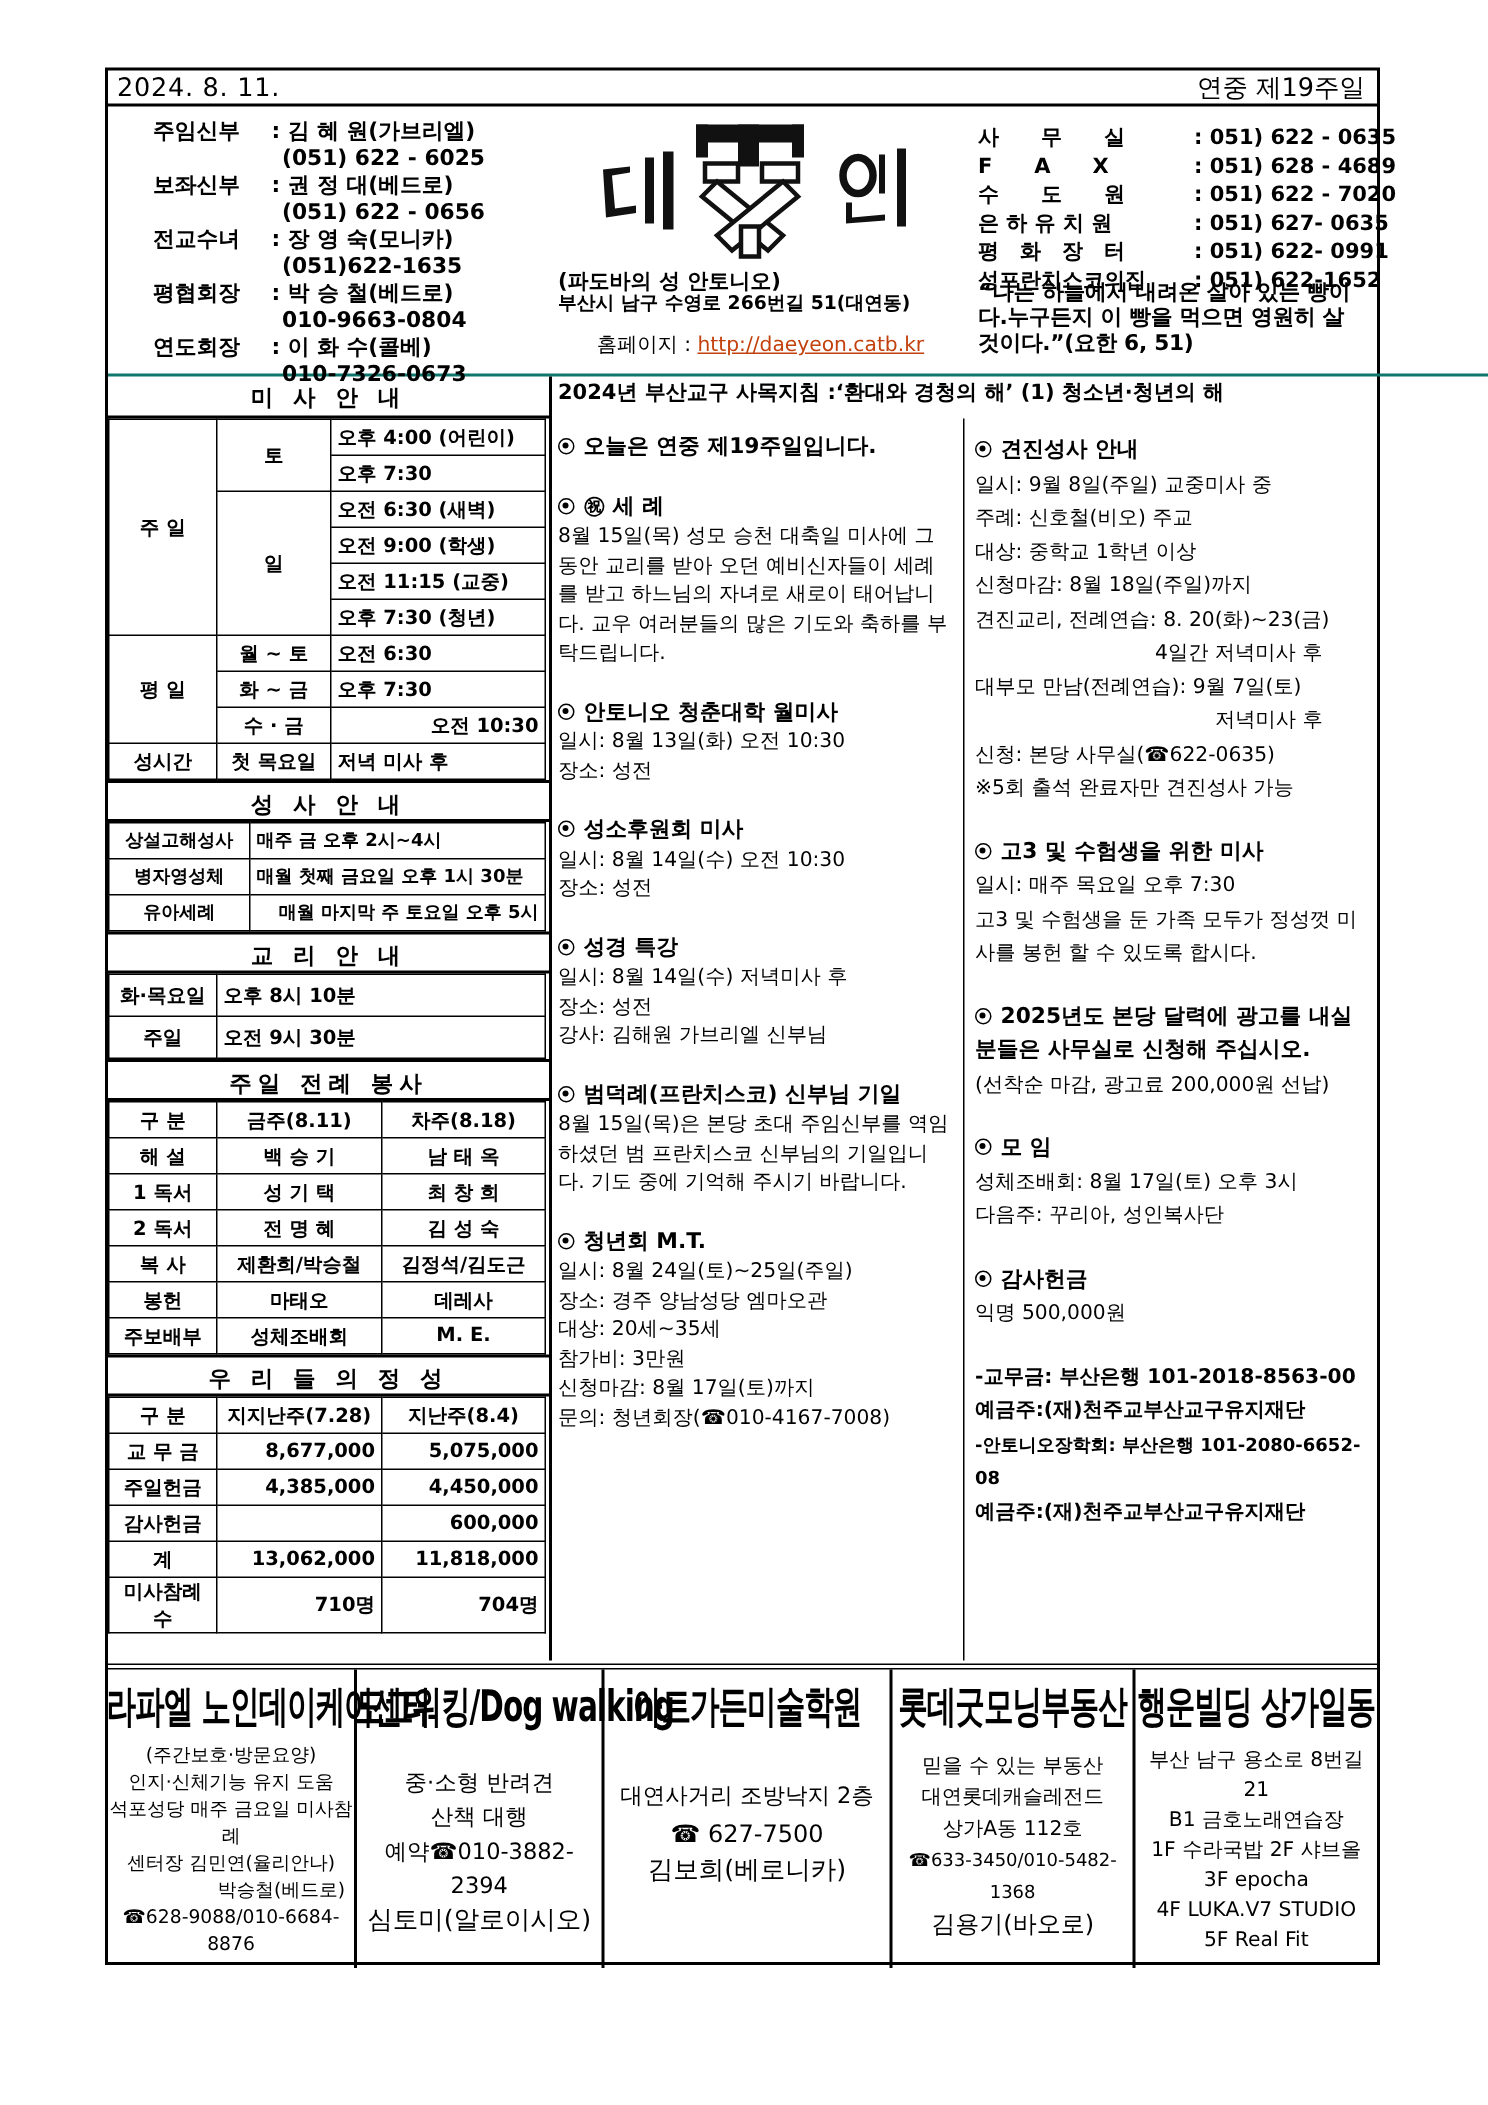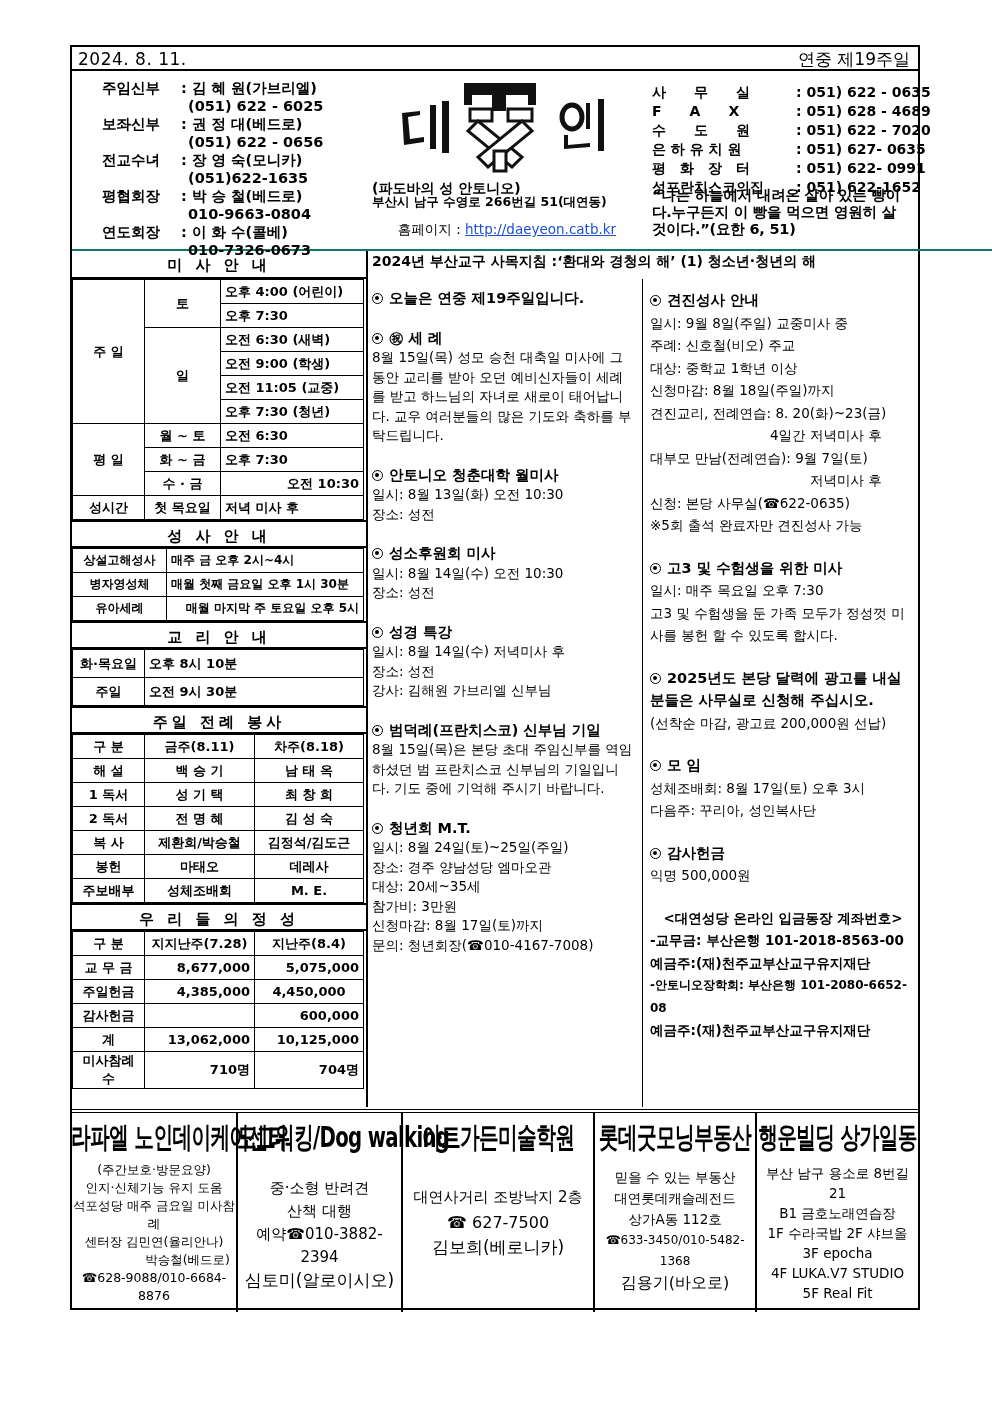--- a/index.html
+++ b/index.html
@@ -10,21 +10,21 @@
   .topbar .week { position:absolute; right:8px; top:0; }
   .hdr { position:absolute; left:0; top:26px; width:988px; height:176px; border-bottom:2px solid #0f766e;padding-left:36px; }
   .clergy { position:absolute; left:30px; top:6px; font-size:14.5px; font-weight:bold; line-height:18px; }
   .clergy .row { white-space:nowrap; }
   .clergy .role { display:inline-block; width:74px; }
   .clergy .phone { padding-left:86px; }
   .logo { position:absolute; left:318px; top:4px; width:240px; height:100px; }
   .subtitle { position:absolute; left:300px; top:108px; width:270px; text-align:left; font-size:12.5px; font-weight:bold; line-height:14px; }
   .subtitle .patron { font-size:14px; }
   .homepage { position:absolute; left:300px; top:148px; width:270px; text-align:center; font-size:13.5px; }
-  .homepage .url { color:#1d4ed8; text-decoration:underline;text-align:center; }
+  .homepage .url { color:#c2410c; text-decoration:underline;text-align:center; }
   .contacts { position:absolute; left:580px; top:10px; font-size:14px; font-weight:bold; line-height:19px; }
   .contacts .row { white-space:nowrap; }
   .contacts .lbl { display:inline-block; width:144px; letter-spacing:0; }
   .quote { position:absolute; left:580px; top:114px; width:262px; font-size:14.5px; font-weight:bold; line-height:17px; letter-spacing:-0.2px; }
   .left { position:absolute; left:0; top:204px; width:294px; height:856px; border-right:2px solid #000; }
   table.t { border-collapse:collapse; width:292px; font-size:13px; font-weight:bold; }
   table.t td { border:1px solid #000; height:23px; padding:0 4px; text-align:center; }
   .sec-title { text-align:center; font-size:15px; font-weight:bold; letter-spacing:4px; height:28px; line-height:28px; border-top:2px solid #000; border-bottom:2px solid #000; box-sizing:border-box; }
   .main { position:absolute; left:296px; top:204px; width:550px; height:856px; }
   .directive { position:absolute; left:4px; top:2px; font-size:14px; font-weight:bold; white-space:nowrap; }
@@ -126,21 +126,21 @@
             <td style="text-align:left">오후  7:30</td>
           </tr>
       <tr>
         <td rowspan="4">일</td>
         <td style="text-align:left">오전  6:30 (새벽)</td>
       </tr>
       <tr>
             <td style="text-align:left">오전  9:00 (학생)</td>
           </tr>
       <tr>
-            <td style="text-align:left">오전 11:05 (교중)</td>
+            <td style="text-align:left">오전 11:15 (교중)</td>
           </tr>
       <tr>
             <td style="text-align:left">오후  7:30 (청년)</td>
           </tr>
       <tr>
         <td rowspan="3">평 일</td>
         <td>월 ~ 토</td>
         <td style="text-align:left">오전  6:30</td>
       </tr>
       <tr>
@@ -259,31 +259,31 @@
             <td>지난주(8.4)</td>
           </tr>
       <tr>
             <td>교 무 금</td>
             <td style="text-align:right">8,677,000</td>
             <td style="text-align:right">5,075,000</td>
           </tr>
       <tr>
             <td>주일헌금</td>
             <td style="text-align:right">4,385,000</td>
-            <td style="">4,450,000</td>
+            <td style="text-align:right">4,450,000</td>
           </tr>
       <tr>
             <td>감사헌금</td>
             <td style="text-align:right"></td>
             <td style="text-align:right">600,000</td>
           </tr>
       <tr>
             <td>계</td>
             <td style="text-align:right">13,062,000</td>
-            <td style="text-align:right">10,125,000</td>
+            <td style="text-align:right">11,818,000</td>
           </tr>
       <tr>
             <td>미사참례수</td>
             <td style="text-align:right">710명</td>
             <td style="text-align:right">704명</td>
           </tr>
     </tbody>
       </table>
   </div>
 
@@ -356,21 +356,20 @@
       <div class="item">
         <div class="h"><span class="bullet"></span><span>모    임</span></div>
         <div>성체조배회: 8월 17일(토) 오후 3시</div>
         <div>다음주: 꾸리아, 성인복사단</div>
       </div>
       <div class="item">
         <div class="h"><span class="bullet"></span><span>감사헌금</span></div>
         <div>익명 500,000원</div>
       </div>
       <div class="acct">
-        <div style="text-align:center">&lt;대연성당 온라인 입금동장 계좌번호&gt;</div>
         <div>-교무금: 부산은행 101-2018-8563-00</div>
         <div> 예금주:(재)천주교부산교구유지재단</div>
         <div style="font-size:12px">-안토니오장학회: 부산은행 101-2080-6652-08</div>
         <div> 예금주:(재)천주교부산교구유지재단</div>
       </div>
     </div>
   </div>
 
   <div class="ads">
     <div class="ad" style="width:166px">

